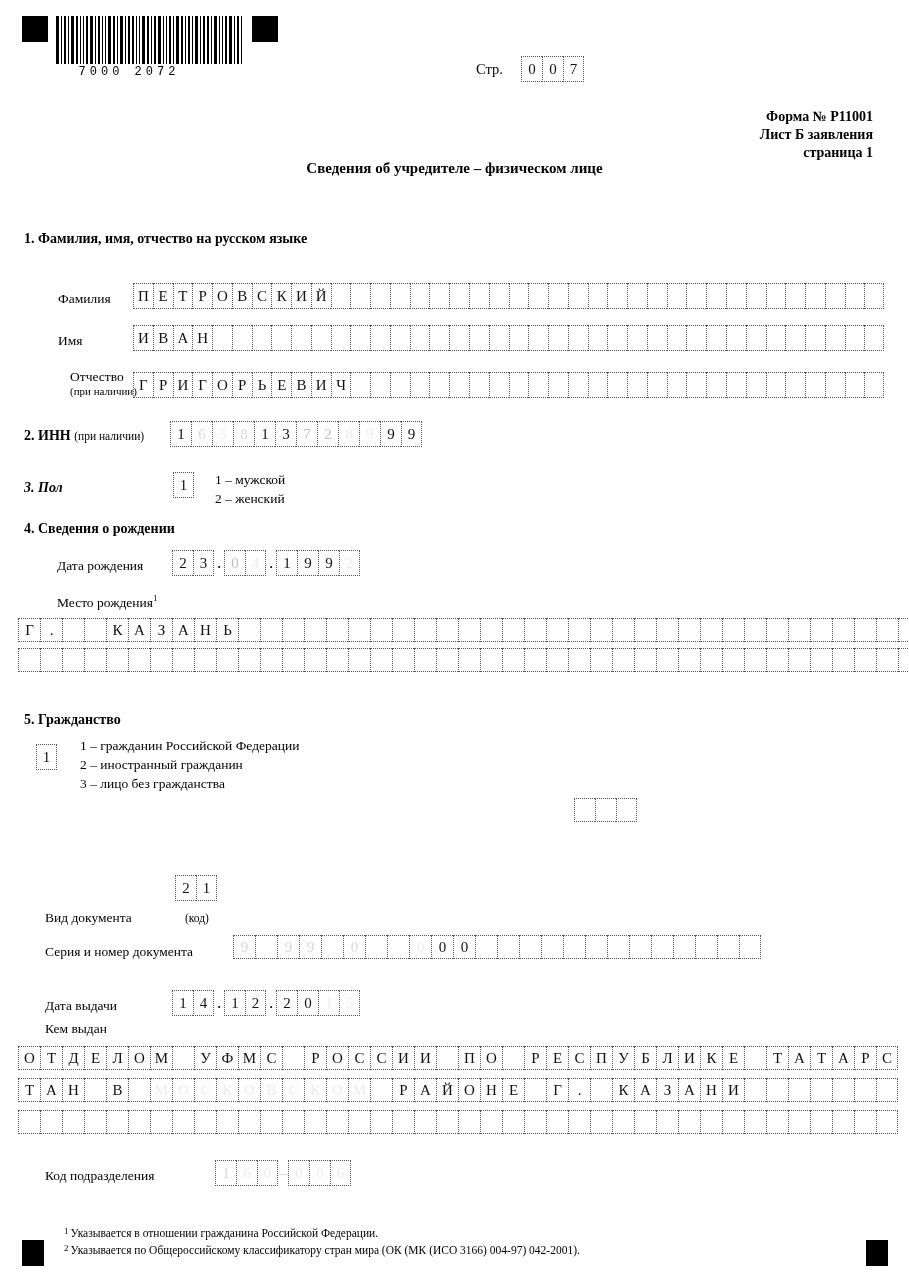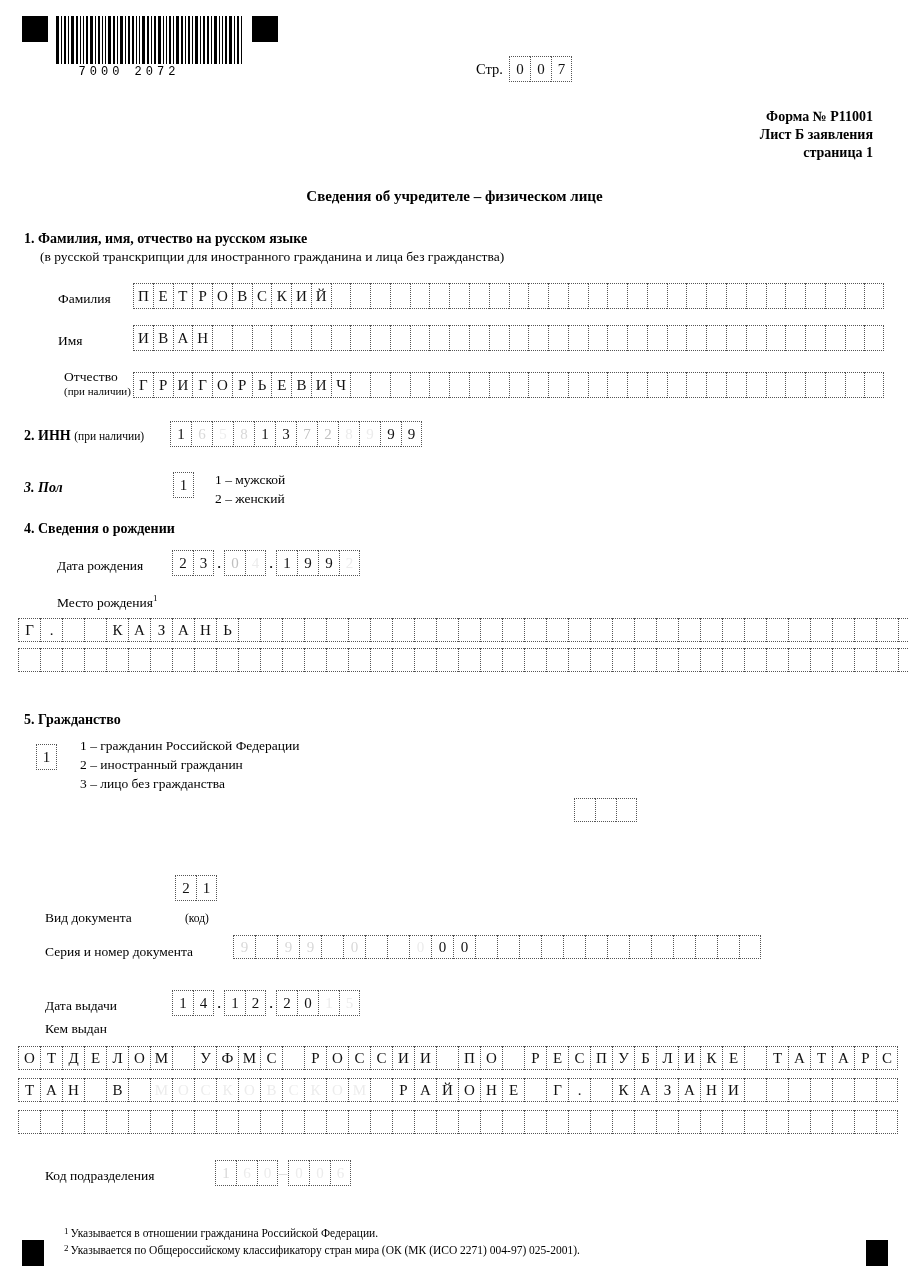--- a/index.html
+++ b/index.html
@@ -33,34 +33,34 @@
     margin-top: 1px;
     padding-left: 32px;
     width: 150px;
   }
 
   
   .page-num-wrap {
     position: absolute; left: 476px; top: 56px;
     display: flex; align-items: center;
   }
-  .page-num-label { font-size: 14.5px; margin-right: 6px; }
+  .page-num-label { font-size: 14.5px; margin-right: 18px; }
 
   
   .form-meta {
     position: absolute; right: 36px; top: 108px;
     text-align: right;
     font-weight: bold;
     font-size: 14px;
     line-height: 18px;
   }
 
   
   .doc-title {
-    position: absolute; left: 0; top: 188px; width: 909px;
+    position: absolute; left: 0; top: 160px; width: 909px;
     text-align: center; font-weight: bold; font-size: 15px;
   }
 
   
   .sec-h { position: absolute; font-weight: bold; font-size: 14px; }
   .sub-note { position: absolute; font-size: 13.5px; }
   .fld-label { position: absolute; font-size: 13.5px; }
   .fld-label .small { display: block; font-size: 11px; }
 
   
@@ -183,21 +183,20 @@
 
   <div class="form-meta">
     <div>Форма № Р11001</div>
     <div>Лист Б заявления</div>
     <div>страница 1</div>
   </div>
 
   <div class="doc-title">Сведения об учредителе – физическом лице</div>
 
   <div class="sec-h" style="left:24px; top:231px;">1. Фамилия, имя, отчество на русском языке</div>
-  <div class="sub-note" style="left:40px; top:249px;">(в русской транскрипции для иностранного гражданина и лица без гражданства)</div>
 
   <div class="fld-label" style="left:58px; top:291px;">Фамилия</div>
   <div class="cells h26" id="row-surname" style="left:133px; top:283px;">
       <div class="c" style="width: 19.77px;">П</div>
       <div class="c" style="width: 19.77px;">Е</div>
       <div class="c" style="width: 19.77px;">Т</div>
       <div class="c" style="width: 19.77px;">Р</div>
       <div class="c" style="width: 19.77px;">О</div>
       <div class="c" style="width: 19.77px;">В</div>
       <div class="c" style="width: 19.77px;">С</div>
@@ -269,21 +268,21 @@
       <div class="c" style="width: 19.77px;"></div>
       <div class="c" style="width: 19.77px;"></div>
       <div class="c" style="width: 19.77px;"></div>
       <div class="c" style="width: 19.77px;"></div>
       <div class="c" style="width: 19.77px;"></div>
       <div class="c" style="width: 19.77px;"></div>
       <div class="c" style="width: 19.77px;"></div>
       <div class="c" style="width: 19.77px;"></div>
     </div>
 
-  <div class="fld-label" style="left:64px; top:369px;">
+  <div class="fld-label" style="left:70px; top:369px;">
     <span>Отчество</span>
     <span class="small">(при наличии)</span>
   </div>
   <div class="cells h26" id="row-patronymic" style="left:133px; top:372px;">
       <div class="c" style="width: 19.77px;">Г</div>
       <div class="c" style="width: 19.77px;">Р</div>
       <div class="c" style="width: 19.77px;">И</div>
       <div class="c" style="width: 19.77px;">Г</div>
       <div class="c" style="width: 19.77px;">О</div>
       <div class="c" style="width: 19.77px;">Р</div>
@@ -675,20 +674,20 @@
       </div>
     </div>
 
   <div class="footnotes">
     <div>
       <span class="fn-num">1</span>
       <span>Указывается в отношении гражданина Российской Федерации.</span>
     </div>
     <div>
       <span class="fn-num">2</span>
-      <span>Указывается по Общероссийскому классификатору стран мира (ОК (МК (ИСО 2271) 004-97) 025-2001).</span>
+      <span>Указывается по Общероссийскому классификатору стран мира (ОК (МК (ИСО 3166) 004-97) 042-2001).</span>
     </div>
   </div>
 
   <div class="corner bl"></div>
   <div class="corner br"></div>
 
 </div>
 
 </body></html>

